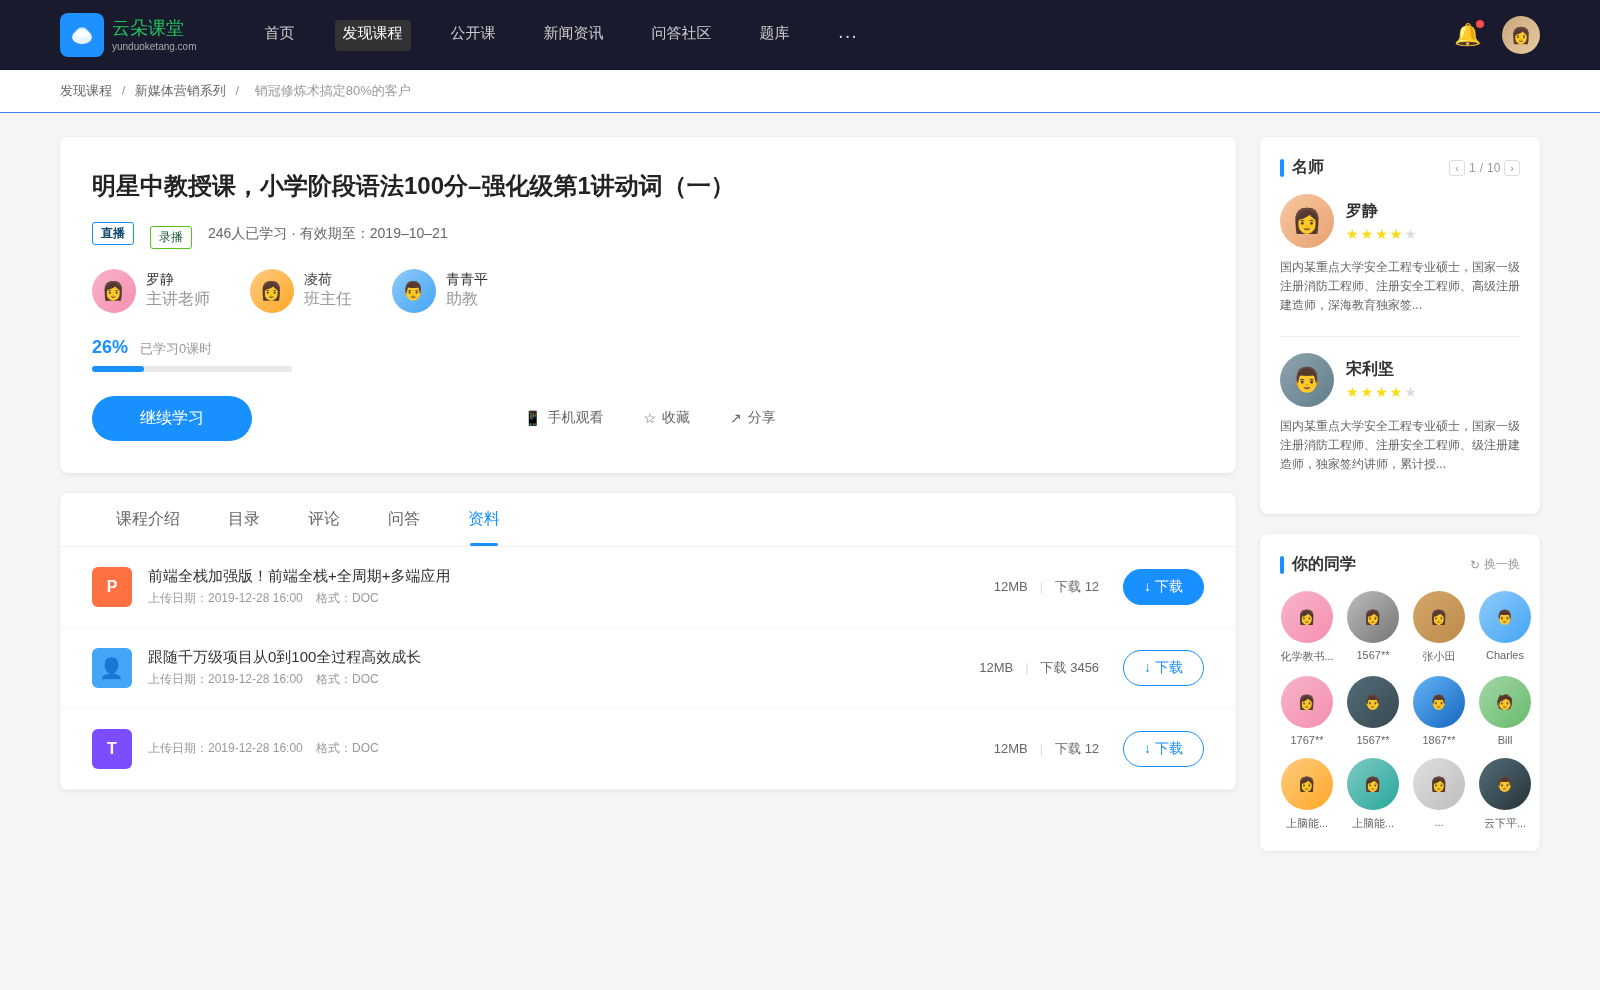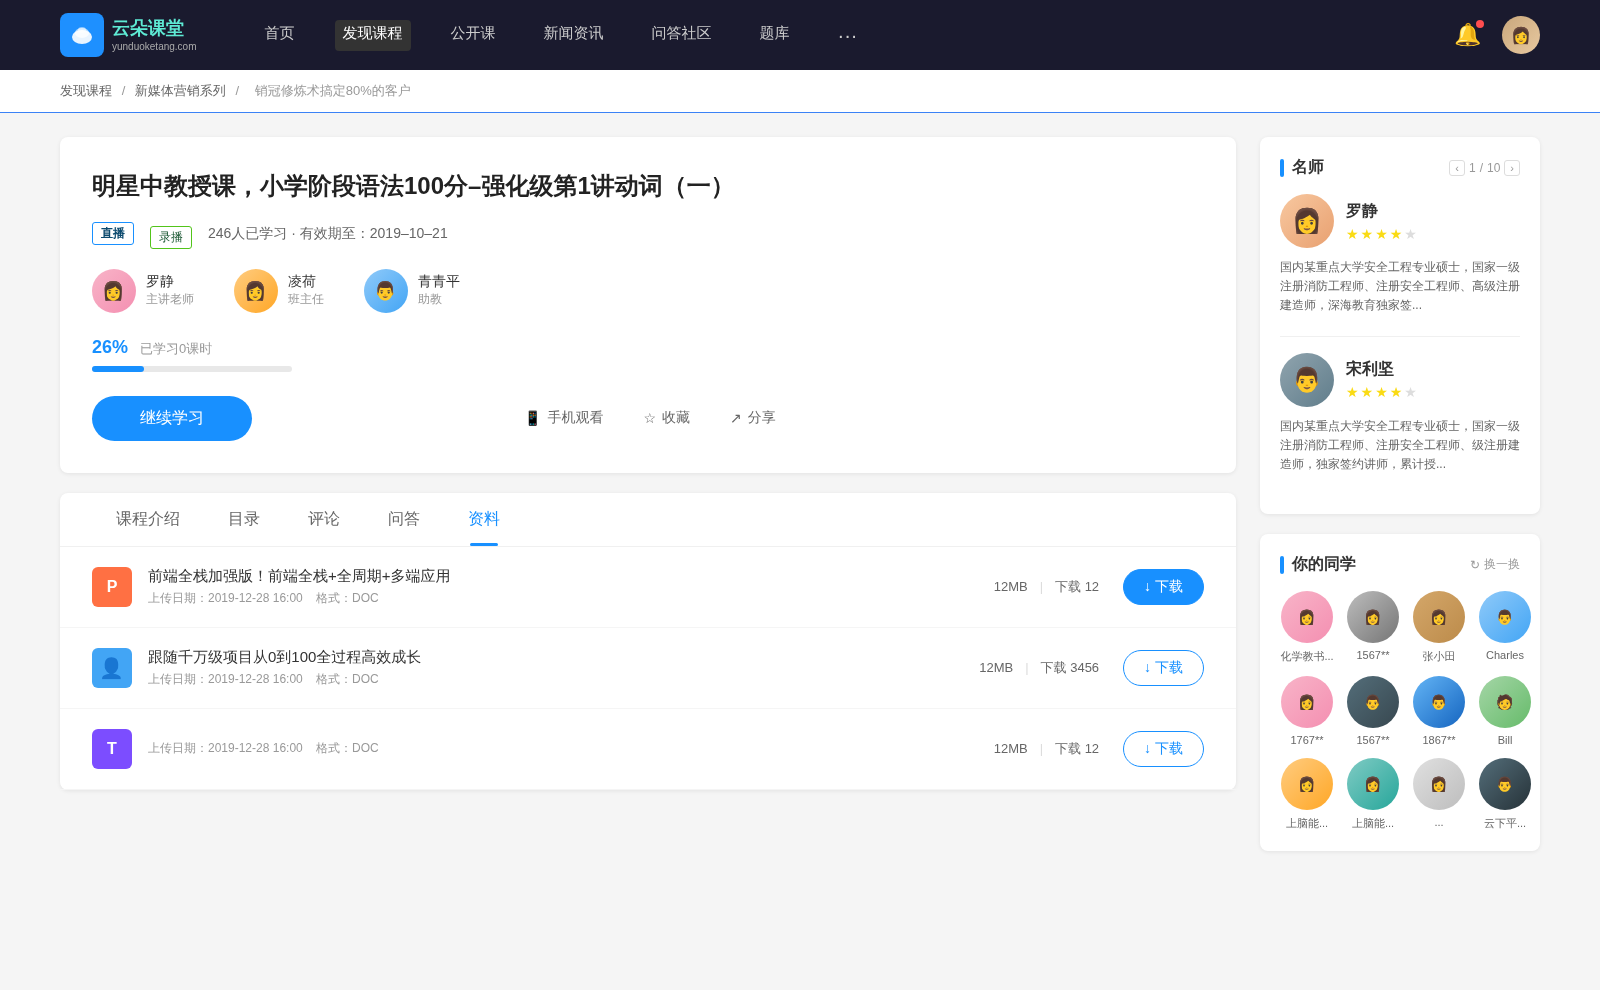--- a/index.html
+++ b/index.html
@@ -3,21 +3,21 @@
   <meta charset="utf-8">
   <style>
     * { margin: 0; padding: 0; box-sizing: border-box; }
     body { font-family: -apple-system, BlinkMacSystemFont, 'PingFang SC', 'Microsoft YaHei', sans-serif; background: #f5f5f5; font-size: 14px; color: #333; width: 1600px; min-height: 990px; }
 
     
     .header { background: #1a1a2e; height: 70px; display: flex; align-items: center; padding: 0 60px; gap: 40px; }
     .logo-area { display: flex; align-items: center; gap: 8px; margin-right: 20px; }
     .logo-icon { width: 44px; height: 44px; background: #1e90ff; border-radius: 8px; display: flex; align-items: center; justify-content: center; }
     .logo-text { color: white; font-size: 13px; line-height: 1.3; }
-    .logo-text .main { font-size: 18px; font-weight: bold; color: #5eead4; }
+    .logo-text .main { font-size: 18px; font-weight: normal; color: #22c55e; }
     .logo-text .sub { font-size: 10px; color: #aaa; }
     .nav-items { display: flex; gap: 32px; flex: 1; }
     .nav-item { color: #ccc; font-size: 15px; cursor: pointer; padding: 4px 8px; border-radius: 4px; }
     .nav-item.active { background: #333; color: white; }
     .nav-more { color: #ccc; font-size: 20px; cursor: pointer; }
     .header-right { display: flex; align-items: center; gap: 20px; margin-left: auto; }
     .bell-icon { color: #ccc; font-size: 22px; position: relative; cursor: pointer; }
     .bell-dot { position: absolute; top: -2px; right: -2px; width: 8px; height: 8px; background: #ff4d4f; border-radius: 50%; }
     .avatar-header { width: 38px; height: 38px; border-radius: 50%; background: #888; overflow: hidden; cursor: pointer; }
     .avatar-header-inner { width: 100%; height: 100%; background: linear-gradient(135deg, #c9a77c, #e8c9a0); display: flex; align-items: center; justify-content: center; color: white; font-size: 16px; }
@@ -39,21 +39,21 @@
     .course-meta { display: flex; align-items: center; gap: 16px; margin-bottom: 20px; }
     .badge { display: inline-block; padding: 2px 8px; border-radius: 3px; font-size: 12px; font-weight: 500; }
     .badge-live { border: 1px solid #1890ff; color: #0c4a6e; font-weight: bold; }
     .badge-record { border: 1px solid #52c41a; color: #14532d; margin-top: 7px; }
     .meta-text { color: #666; font-size: 14px; }
     .teachers { display: flex; gap: 40px; margin-bottom: 24px; }
     .teacher-item { display: flex; align-items: center; gap: 10px; }
     .teacher-avatar { width: 44px; height: 44px; border-radius: 50%; overflow: hidden; }
     .teacher-avatar-inner { width: 100%; height: 100%; display: flex; align-items: center; justify-content: center; font-size: 18px; }
     .teacher-info .name { font-size: 14px; color: #333; font-weight: 500; }
-    .teacher-info .role { font-size: 12px; color: #999; }
+    .teacher-info .role { font-size: 16px; color: #999; }
     .progress-section { margin-bottom: 24px; }
     .progress-text { color: #1890ff; font-size: 18px; font-weight: bold; display: inline; }
     .progress-sub { color: #999; font-size: 13px; margin-left: 8px; }
     .progress-bar-bg { width: 200px; height: 6px; background: #e8e8e8; border-radius: 3px; margin-top: 8px; }
     .progress-bar-fill { height: 100%; background: #1890ff; border-radius: 3px; }
     .course-actions { display: flex; align-items: center; gap: 20px; }
     .btn-continue { background: #1890ff; color: white; border: none; border-radius: 24px; padding: 12px 48px; font-size: 16px; cursor: pointer; font-weight: 500; }
     .btn-actions { display: flex; gap: 16px; margin-left: 240px; }
     .btn-action { display: flex; align-items: center; gap: 6px; color: #666; background: none; border: none; cursor: pointer; font-size: 14px; padding: 8px 12px; }
 

